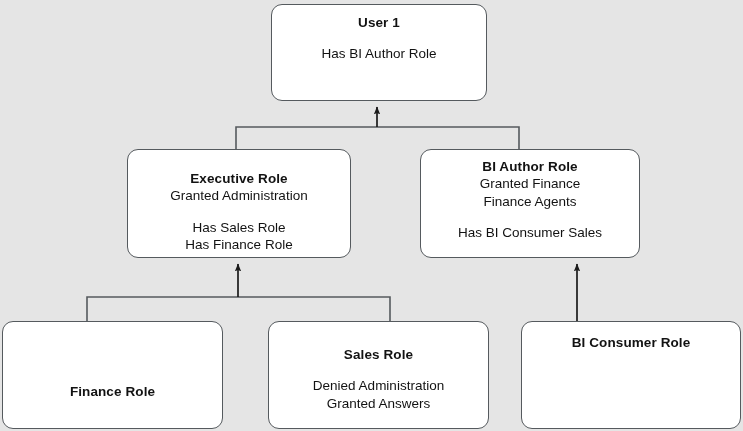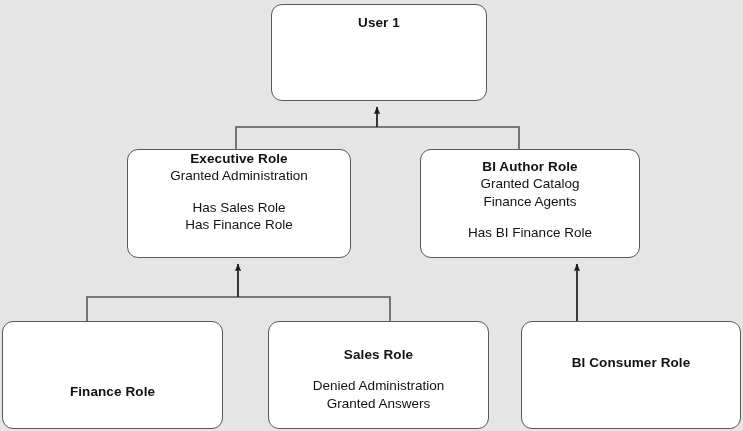--- a/index.html
+++ b/index.html
@@ -50,31 +50,31 @@
     font-size: 13.5px;
     line-height: 17.5px;
     text-align: center;
     white-space: nowrap;
   }
   .node .gap {
     height: 14px;
   }
   
   #node-user1      { left: 271px; top: 4px;   width: 216px; height: 97px;  padding-top: 9px; }
-  #node-executive  { left: 127px; top: 149px; width: 224px; height: 109px; padding-top: 0; }
+  #node-executive  { left: 127px; top: 149px; width: 224px; height: 109px; padding-top: 20px; }
   #node-bi-author  { left: 420px; top: 149px; width: 220px; height: 109px; padding-top: 8px; }
   #node-finance    { left: 2px;   top: 321px; width: 221px; height: 108px; padding-top: 8px;
                      justify-content: center; }
   #node-sales      { left: 268px; top: 321px; width: 221px; height: 108px; padding-top: 8px; }
   #node-bi-consumer{ left: 521px; top: 321px; width: 220px; height: 108px; padding-top: 8px; }
 
   #node-finance .title { margin-top: 24px; }
   #node-user1 .title { margin-bottom: 0; }
   #node-sales .title { margin-top: 16px; }
-  #node-bi-consumer .title { margin-top: 24px; }
+  #node-bi-consumer .title { margin-top: 4px; }
 </style>
 </head>
 <body>
 
 <div id="canvas">
 
   <svg id="edges" viewBox="0 0 743 431" width="743" height="431">
     <defs>
       <marker id="arrowhead" markerWidth="9" markerHeight="9" refX="7.4" refY="3.2" orient="auto" markerUnits="userSpaceOnUse">
         <path d="M0,0 L8,3.2 L0,6.4 L1.5,3.2 Z" fill="#1b1b1b"></path>
@@ -102,36 +102,37 @@
     </g>
 
     <g>
       <line x1="577" y1="321" x2="577" y2="264" stroke="#1b1b1b" stroke-width="1.7" marker-end="url(#arrowhead)"></line>
     </g>
   </svg>
 
   <div class="node" id="node-user1">
     <div class="title">User 1</div>
     <div class="gap"></div>
+    <div class="line">Has BI Author Role</div>
   </div>
 
   <div class="node" id="node-executive">
     <div class="title">Executive Role</div>
     <div class="line">Granted Administration</div>
     <div class="gap"></div>
     <div class="line">Has Sales Role</div>
     <div class="line">Has Finance Role</div>
   </div>
 
   <div class="node" id="node-bi-author">
     <div class="title">BI Author Role</div>
-    <div class="line">Granted Catalog</div>
+    <div class="line">Granted Finance</div>
     <div class="line">Finance Agents</div>
     <div class="gap"></div>
-    <div class="line">Has BI Finance Role</div>
+    <div class="line">Has BI Consumer Sales</div>
   </div>
 
   <div class="node" id="node-sales">
     <div class="title">Sales Role</div>
     <div class="gap"></div>
     <div class="line">Denied Administration</div>
     <div class="line">Granted Answers</div>
   </div>
 
   <div class="node" id="node-finance">

